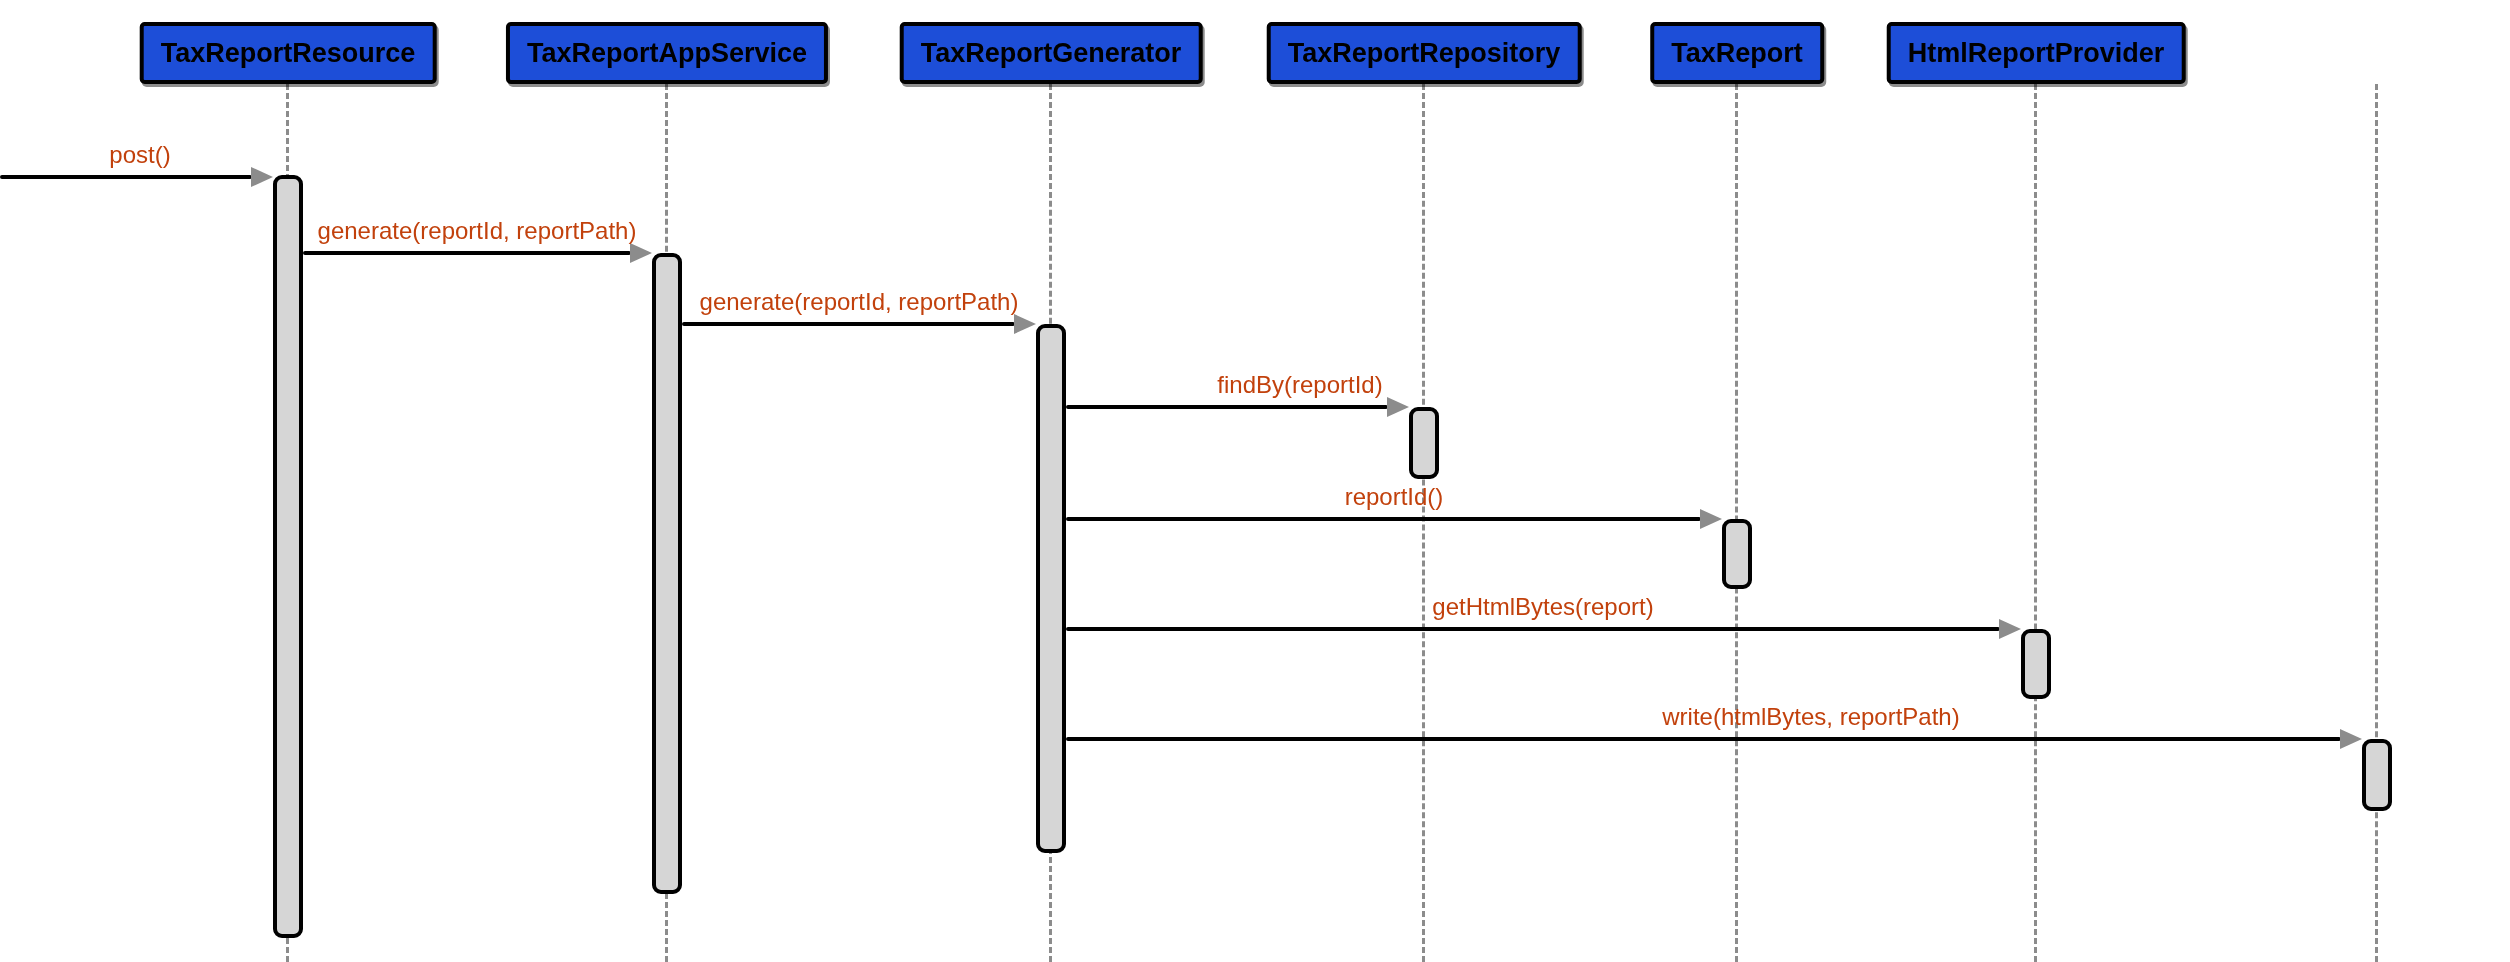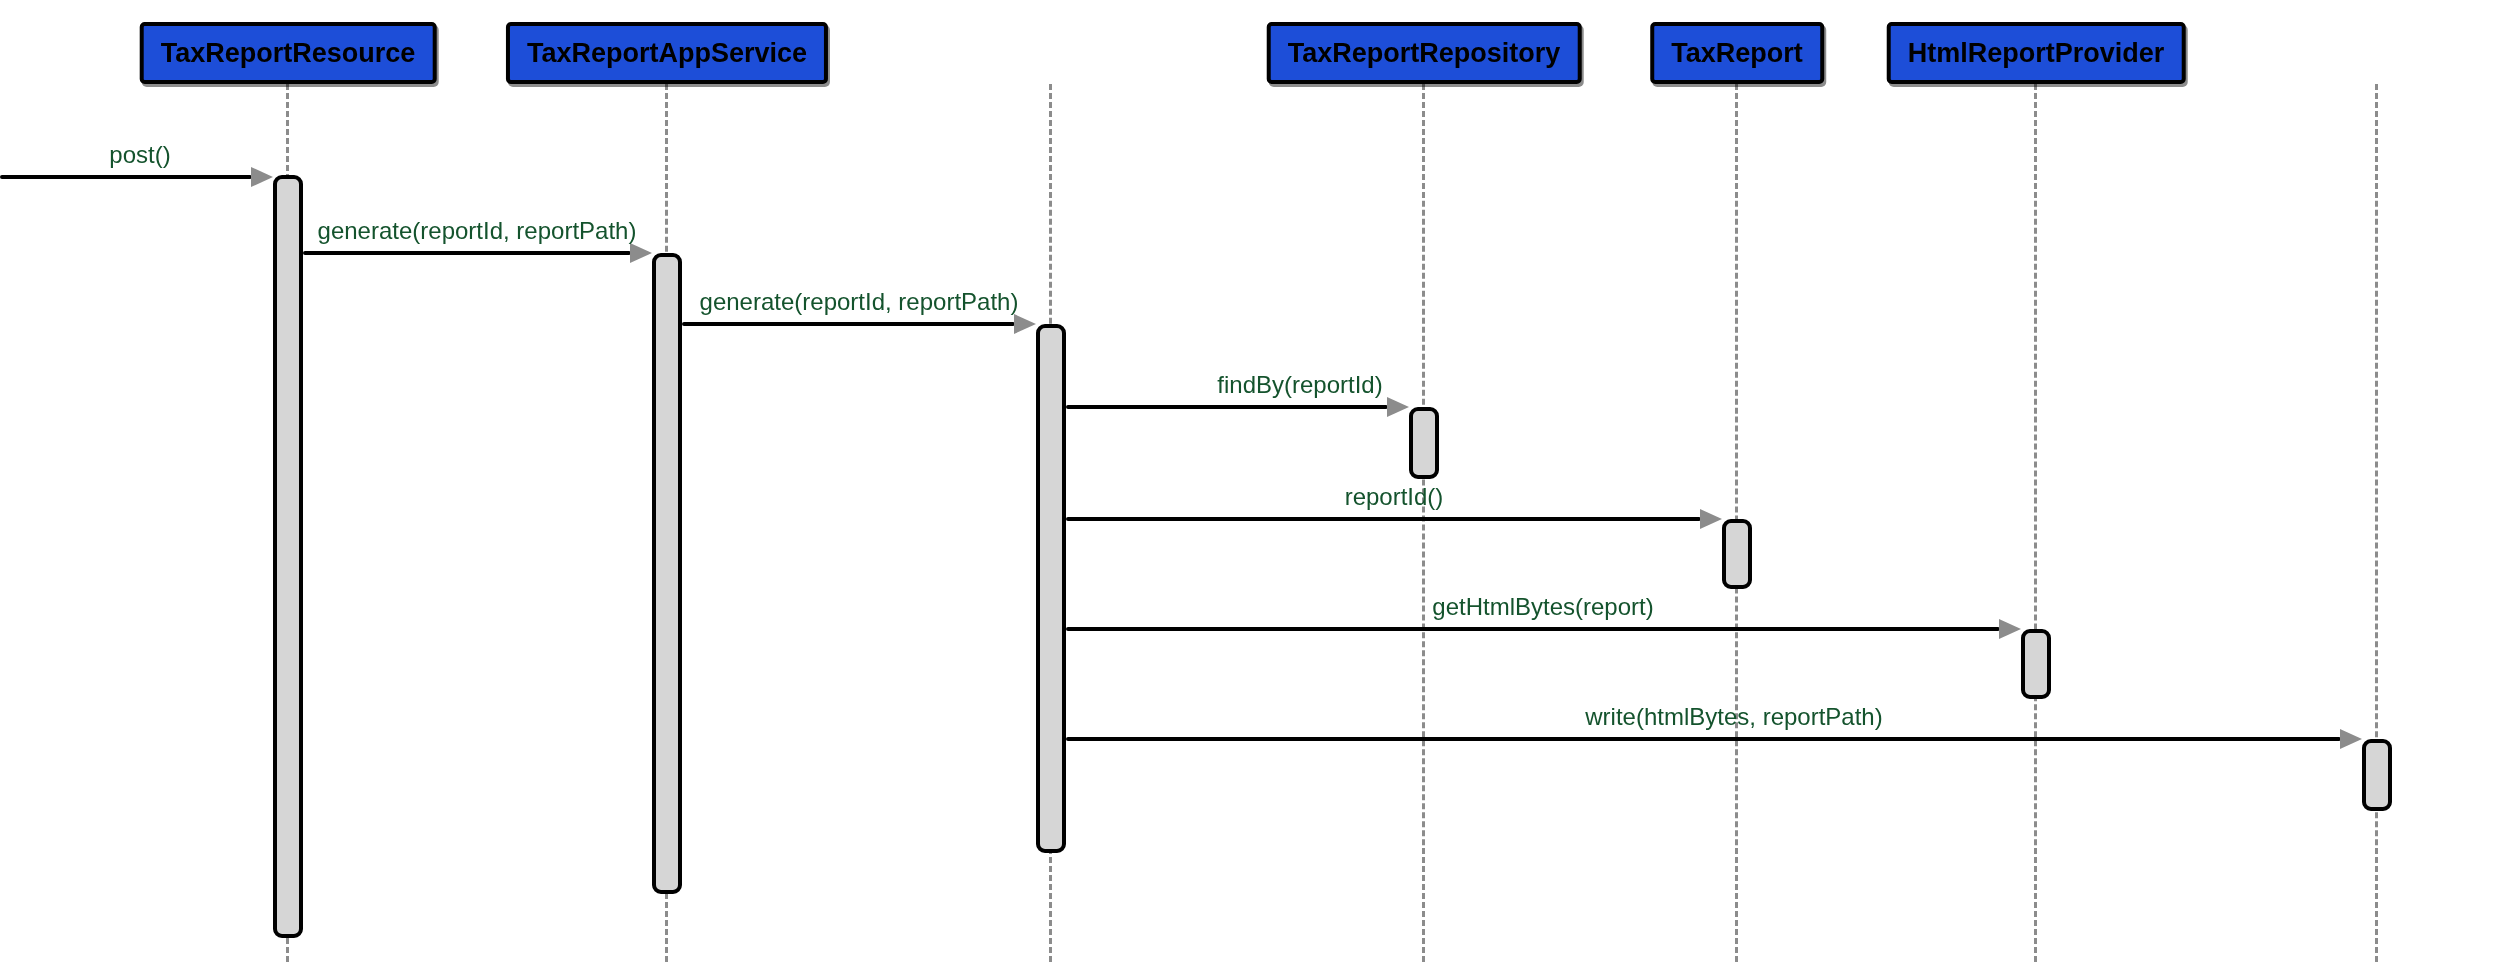--- a/index.html
+++ b/index.html
@@ -66,40 +66,41 @@
     border-top: 10px solid transparent;
     border-bottom: 10px solid transparent;
     border-left: 22px solid #8c8c8c;
     z-index: 2;
   }
   
   .mlabel {
     position: absolute;
     transform: translateX(-50%);
     font-size: 24px;
-    color: #14532d;
+    color: #c2410c;
     white-space: nowrap;
     z-index: 2;
   }
 </style>
 </head>
 <body>
 
 <div id="stage">
 
   <div class="lifeline" style="left:286px"></div>
   <div class="lifeline" style="left:665px"></div>
   <div class="lifeline" style="left:1049px"></div>
   <div class="lifeline" style="left:1422px"></div>
   <div class="lifeline" style="left:1735px"></div>
   <div class="lifeline" style="left:2034px"></div>
   <div class="lifeline" style="left:2375px"></div>
 
   <div class="pbox" style="left:288px">TaxReportResource</div>
   <div class="pbox" style="left:667px">TaxReportAppService</div>
+  <div class="pbox" style="left:1051px">TaxReportGenerator</div>
   <div class="pbox" style="left:1737px">TaxReport</div>
   <div class="pbox" style="left:1424px">TaxReportRepository</div>
   <div class="pbox" style="left:2036px">HtmlReportProvider</div>
 
   <div class="act" style="left:288px;  top:175px; height:755px"></div>
   <div class="act" style="left:667px;  top:253px; height:633px"></div>
   <div class="act" style="left:1051px; top:324px; height:521px"></div>
   <div class="act" style="left:1424px; top:407px; height:64px"></div>
   <div class="act" style="left:1737px; top:519px; height:62px"></div>
   <div class="act" style="left:2036px; top:629px; height:62px"></div>
@@ -124,15 +125,15 @@
   <div class="mline" style="left:1066px; top:517px; width:635px"></div>
   <div class="mhead" style="left:1700px; top:509px"></div>
   <div class="mlabel" style="left:1394px; top:483px">reportId()</div>
 
   <div class="mline" style="left:1066px; top:627px; width:934px"></div>
   <div class="mhead" style="left:1999px; top:619px"></div>
   <div class="mlabel" style="left:1543px; top:593px">getHtmlBytes(report)</div>
 
   <div class="mline" style="left:1066px; top:737px; width:1275px"></div>
   <div class="mhead" style="left:2340px; top:729px"></div>
-  <div class="mlabel" style="left:1734px; top:703px">write(htmlBytes, reportPath)</div>
+  <div class="mlabel" style="left:1811px; top:703px">write(htmlBytes, reportPath)</div>
 
 </div>
 
 </body></html>

